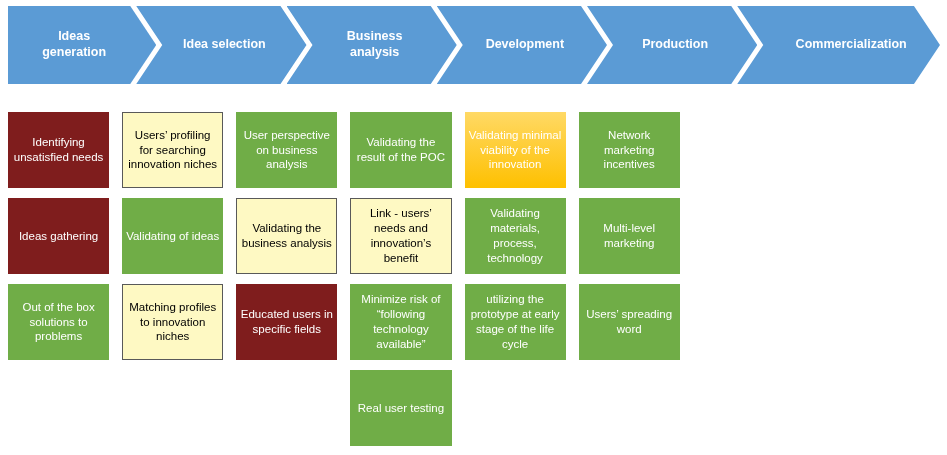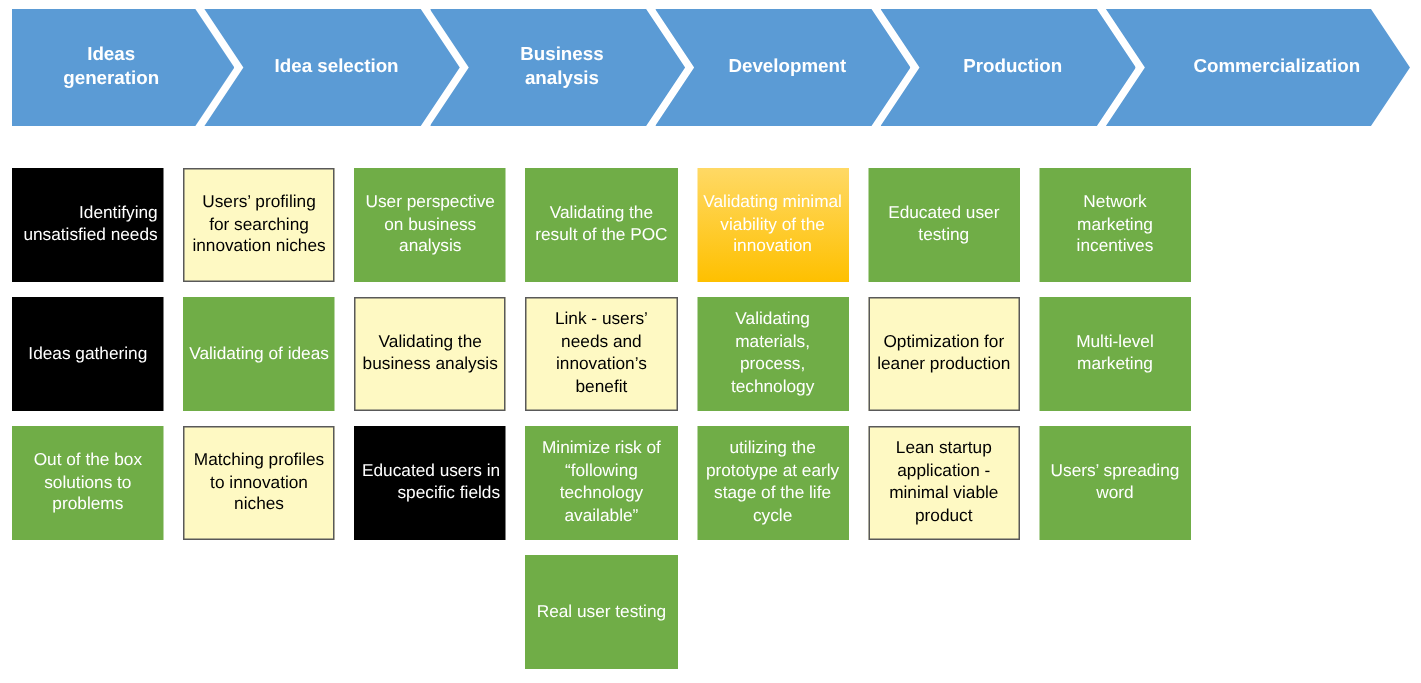--- a/index.html
+++ b/index.html
@@ -35,21 +35,21 @@
   }
   .col { display:flex; flex-direction:column; gap:10px; }
   .box {
     height:76px;
     display:flex; align-items:center; justify-content:center;
     text-align:center;
     font-size:11.5px; line-height:1.3;
     padding:3px 4px;
   }
   .box.green { background:#70AD47; color:#ffffff; }
-  .box.gold { background:#000000; color:#ffffff;text-align:right; }
+  .box.gold { background:#7f1d1d; color:#ffffff; }
   .box.gold-grad { background:linear-gradient(180deg, #FFD965 0%, #FEC000 100%); color:#ffffff; }
   .box.white { background:#fef9c3; color:#000000; border:1px solid #595959; }
 </style>
 </head>
 <body>
 
 <div class="canvas">
 
   <div class="chevrons">
     <div class="chevron">
@@ -99,25 +99,20 @@
       <div class="box green">Minimize risk of “following technology available”</div>
       <div class="box green">Real user testing</div>
     </div>
 
     <div class="col">
       <div class="box gold-grad">Validating minimal viability of the innovation</div>
       <div class="box green">Validating materials, process, technology</div>
       <div class="box green">utilizing the prototype at early stage of the life cycle</div>
     </div>
 
-    <div class="col">
-      <div class="box green">Educated user testing</div>
-      <div class="box white">Optimization for leaner production</div>
-      <div class="box white">Lean startup application - minimal viable product</div>
-    </div>
 
     <div class="col">
       <div class="box green">Network marketing incentives</div>
       <div class="box green">Multi-level marketing</div>
       <div class="box green">Users’ spreading word</div>
     </div>
 
   </div>
 </div>
 

